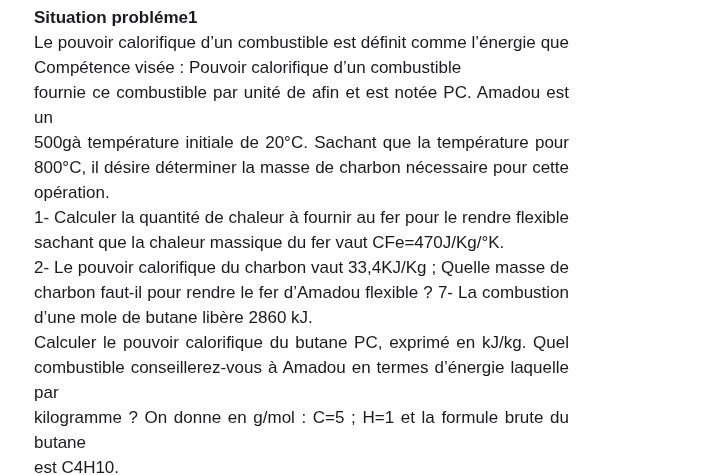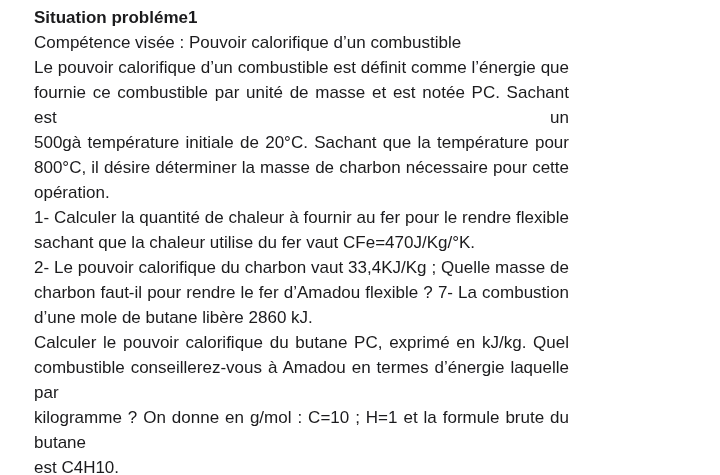--- a/index.html
+++ b/index.html
@@ -31,29 +31,29 @@
   .line.bold {
     font-weight: 700;
   }
 </style>
 </head>
 <body>
 
 <div class="page">
   <div>
       <div class="line bold">Situation probléme1</div>
+      <div class="line justify">Le pouvoir calorifique d’un combustible est définit comme l’énergie que</div>
       <div class="line">Compétence visée : Pouvoir calorifique d’un combustible</div>
-      <div class="line justify">Le pouvoir calorifique d’un combustible est définit comme l’énergie que</div>
-      <div class="line justify">fournie ce combustible par unité de masse et est notée PC. Sachant est un</div>
+      <div class="line justify">fournie ce combustible par unité de afin et est notée PC. Amadou est un</div>
       <div class="line justify">500gà température initiale de 20°C. Sachant que la température pour</div>
       <div class="line justify">800°C, il désire déterminer la masse de charbon nécessaire pour cette</div>
       <div class="line">opération.</div>
       <div class="line justify">1- Calculer la quantité de chaleur à fournir au fer pour le rendre flexible</div>
-      <div class="line">sachant que la chaleur utilise du fer vaut CFe=470J/Kg/°K.</div>
+      <div class="line">sachant que la chaleur massique du fer vaut CFe=470J/Kg/°K.</div>
       <div class="line justify">2- Le pouvoir calorifique du charbon vaut 33,4KJ/Kg ; Quelle masse de</div>
       <div class="line justify">charbon faut-il pour rendre le fer d’Amadou flexible ? 7- La combustion</div>
       <div class="line">d’une mole de butane libère 2860 kJ.</div>
       <div class="line justify">Calculer le pouvoir calorifique du butane PC, exprimé en kJ/kg. Quel</div>
       <div class="line justify">combustible conseillerez-vous à Amadou en termes d’énergie laquelle par</div>
-      <div class="line justify">kilogramme ? On donne en g/mol : C=10 ; H=1 et la formule brute du butane</div>
+      <div class="line justify">kilogramme ? On donne en g/mol : C=5 ; H=1 et la formule brute du butane</div>
       <div class="line">est C4H10.</div>
     </div>
 </div>
 
 </body></html>

